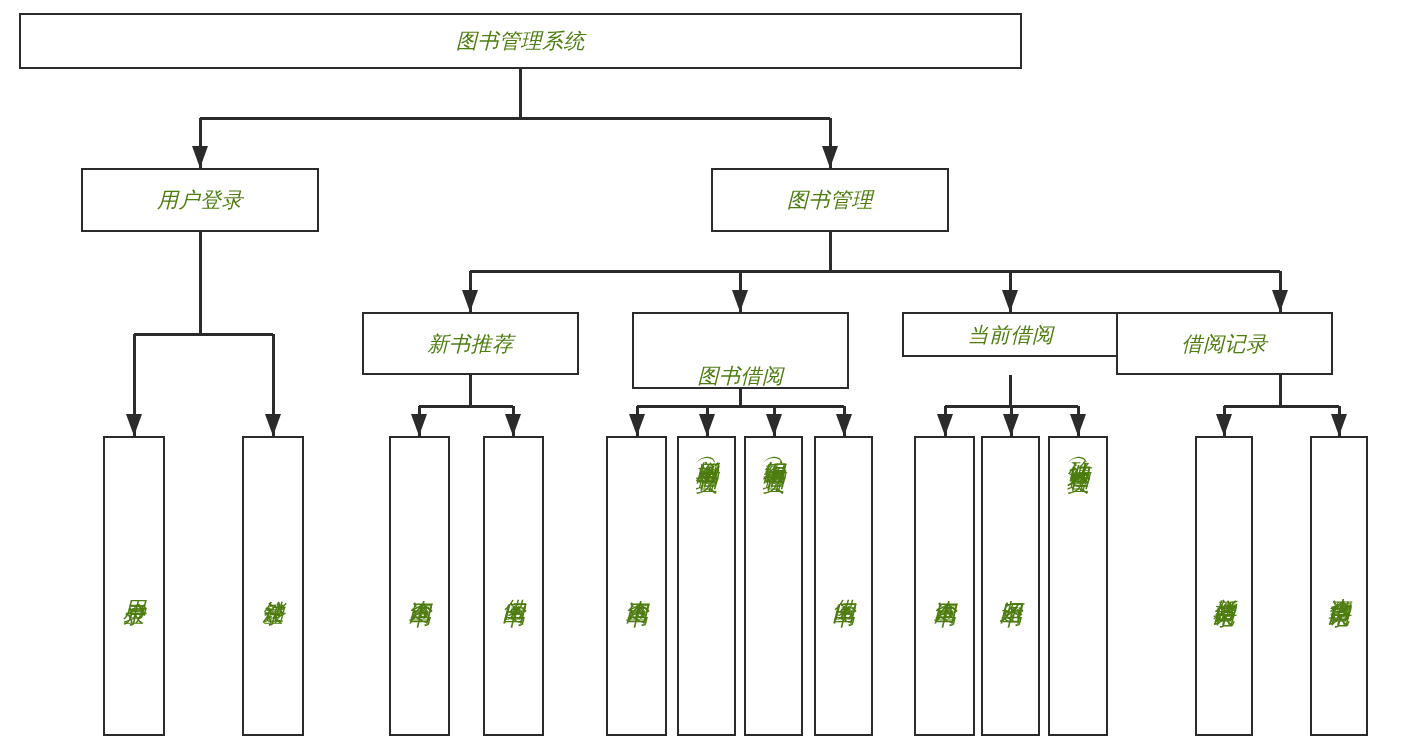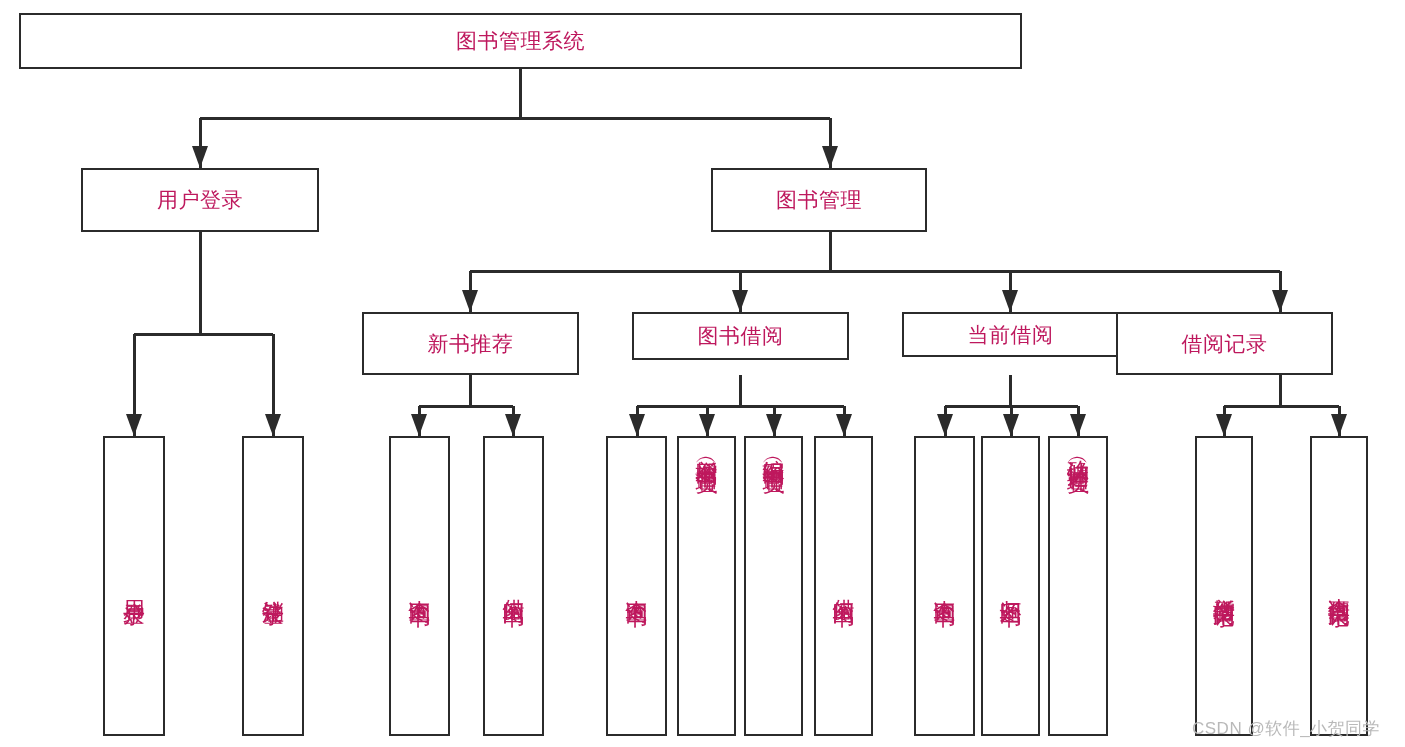--- a/index.html
+++ b/index.html
@@ -31,22 +31,23 @@
     box-sizing: border-box;
     background: #ffffff;
     border: 2px solid #2b2b2b;
     display: flex;
     align-items: center;
     justify-content: center;
   }
   .node .label {
     display: block;
     text-align: center;
-    color: #be185d;
+    color: #4d7c0f;
     letter-spacing: 0.5px;
+    font-style: italic;
   }
   
   .node.horiz .label {
     font-size: 21px;
     line-height: 1.1;
     white-space: nowrap;
   }
   
   .node.vert {
     align-items: flex-start;
@@ -140,27 +141,27 @@
       <path d="M 1331 414 L 1347 414 L 1339 436 Z" fill="#2b2b2b"></path>
     </svg>
 
   <div id="nodes">
       <div class="node horiz" style="left: 19px; top: 13px; width: 1003px; height: 56px;">
         <span class="label">图书管理系统</span>
       </div>
       <div class="node horiz" style="left: 81px; top: 168px; width: 238px; height: 64px;">
         <span class="label">用户登录</span>
       </div>
-      <div class="node horiz" style="left: 711px; top: 168px; width: 216px; height: 64px;">
+      <div class="node horiz" style="left: 711px; top: 168px; width: 238px; height: 64px;">
         <span class="label">图书管理</span>
       </div>
       <div class="node horiz" style="left: 362px; top: 312px; width: 217px; height: 63px;">
         <span class="label">新书推荐</span>
       </div>
-      <div class="node horiz" style="left: 632px; top: 312px; width: 217px; height: 48px;">
+      <div class="node horiz" style="left: 632px; top: 312px; width: 217px; height: 77px; align-items: flex-end;">
         <span class="label">图书借阅</span>
       </div>
       <div class="node horiz" style="left: 902px; top: 312px; width: 217px; height: 45px;">
         <span class="label">当前借阅</span>
       </div>
       <div class="node horiz" style="left: 1116px; top: 312px; width: 217px; height: 63px;">
         <span class="label">借阅记录</span>
       </div>
       <div class="node vert mid" style="left: 103px; top: 436px; width: 62px; height: 300px;">
         <span class="label">用户登录</span>
@@ -196,15 +197,14 @@
         <span class="label">确认归还（管理员）</span>
       </div>
       <div class="node vert mid" style="left: 1195px; top: 436px; width: 58px; height: 300px;">
         <span class="label">新增借阅记录</span>
       </div>
       <div class="node vert mid" style="left: 1310px; top: 436px; width: 58px; height: 300px;">
         <span class="label">查询借阅记录</span>
       </div>
     </div>
 
-  <div class="watermark" style="left: 1192px; top: 717px;">CSDN @软件_小贺同学</div>
 
 </div>
 
 </body></html>

